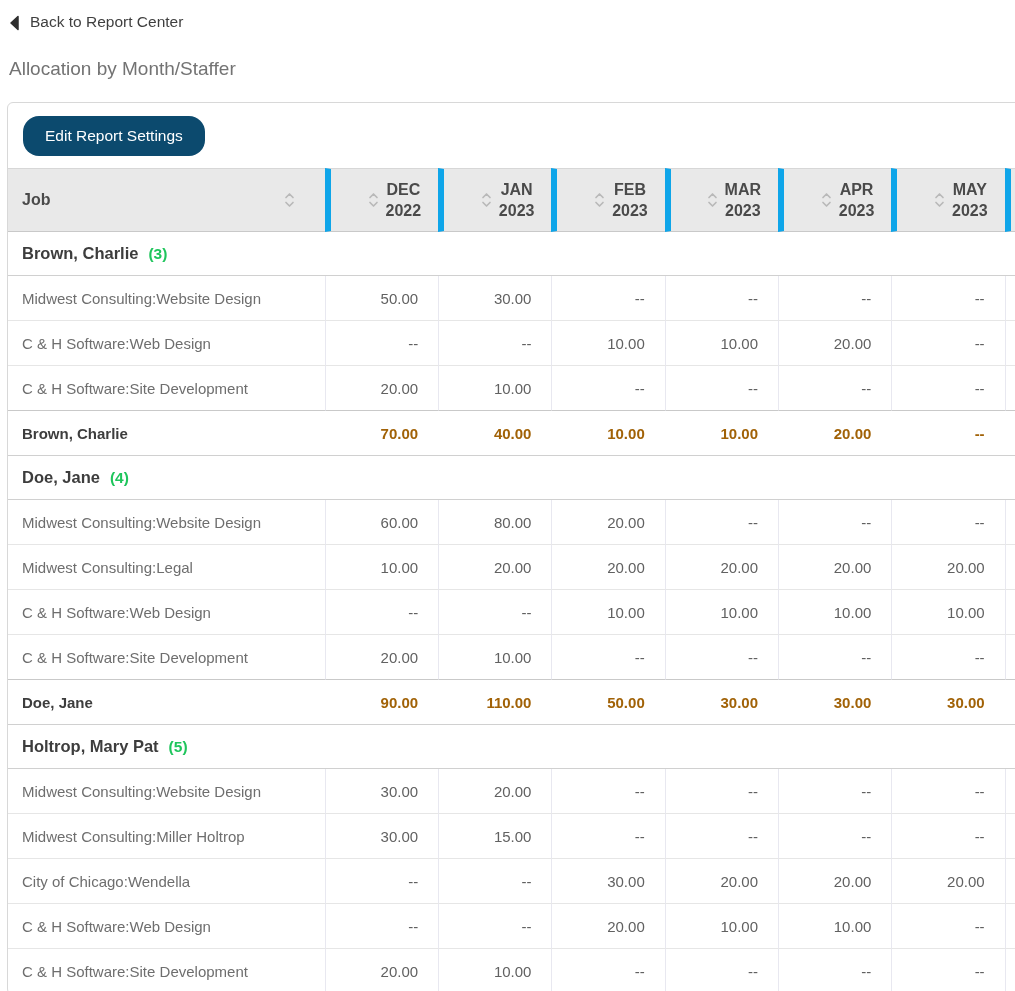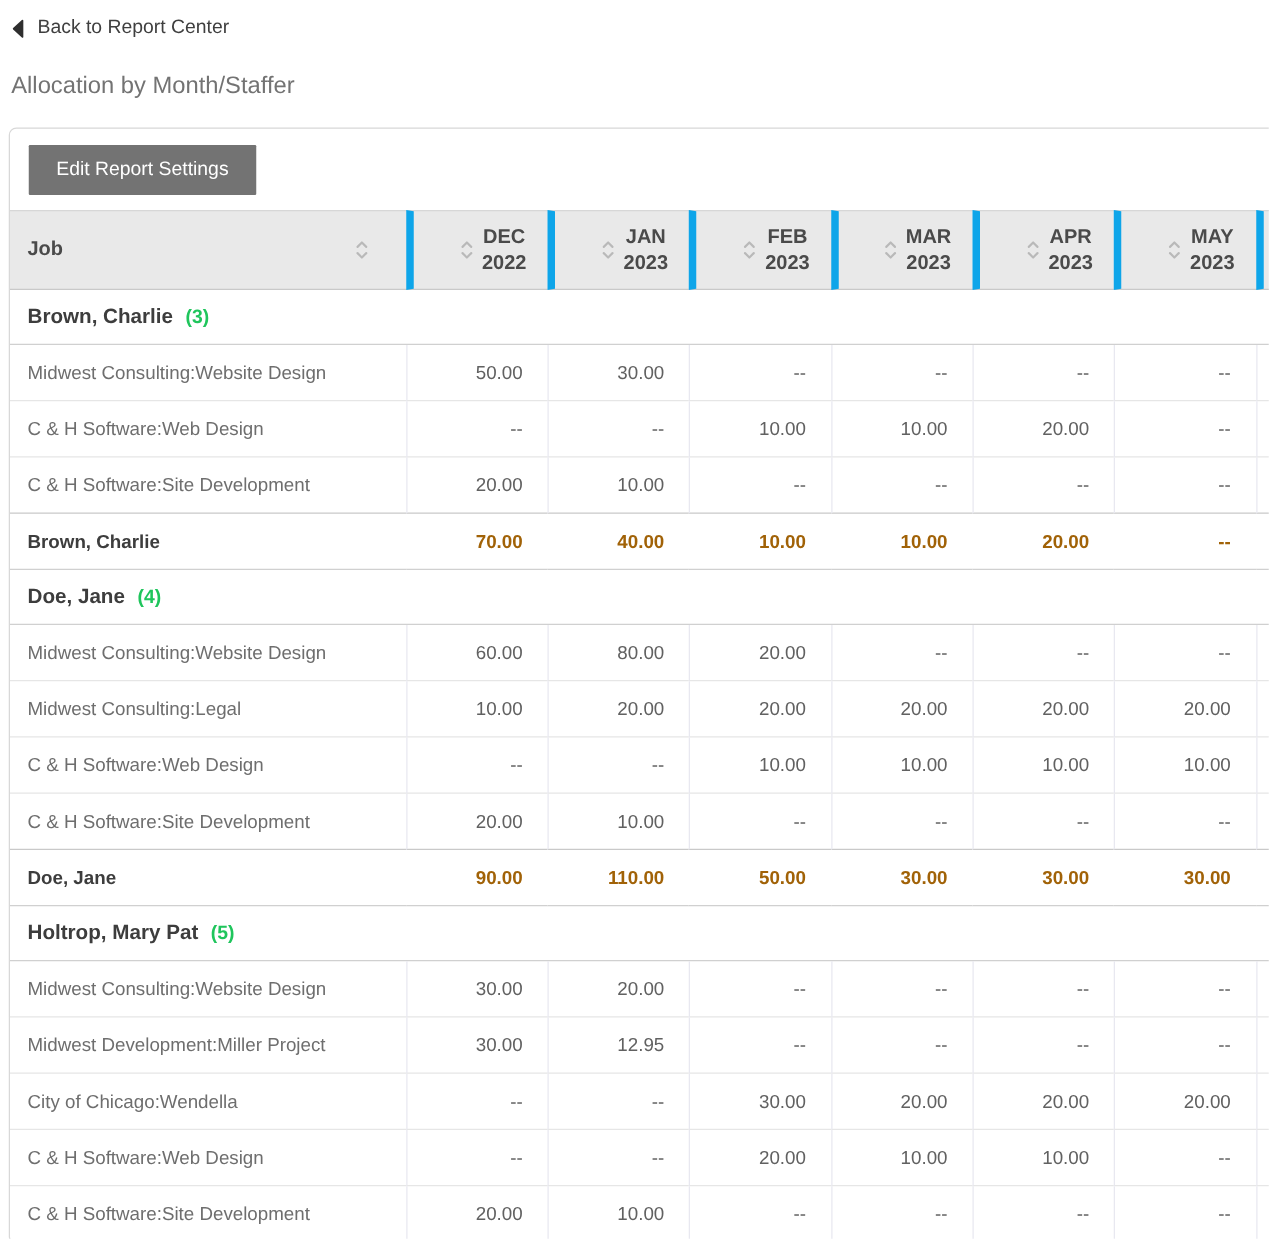--- a/index.html
+++ b/index.html
@@ -26,24 +26,24 @@
   
   .card {
     margin: 22px 0 0 7px;
     width: 1130px;
     background: #fff;
     border: 1px solid #d8d8d8;
     border-radius: 6px;
   }
   .toolbar { display: flex; align-items: center; padding: 13px 15px 12px 15px; }
   .edit-btn {
-    background: #737373; color: #ffffff;
+    background: #0c4a6e; color: #ffffff;
     font-family: "Liberation Sans", sans-serif;
     font-size: 15.5px;
-    border: none; border-radius: 1px;
+    border: none; border-radius: 16px;
     padding: 11px 22px;
     cursor: pointer;
   }
   .period { margin-left: 43px; color: #5a5a5a; font-size: 15.5px; }
   
   table {
     border-collapse: separate; border-spacing: 0;
     table-layout: fixed; width: 1114px;
     font-size: 15px;
   }
@@ -308,23 +308,23 @@
           <td class="job">Midwest Consulting:Website Design</td>
           <td class="val">30.00</td>
           <td class="val">20.00</td>
           <td class="val">--</td>
           <td class="val">--</td>
           <td class="val">--</td>
           <td class="val">--</td>
           <td class="sliver-cell"></td>
         </tr>
         <tr class="data">
-          <td class="job">Midwest Development:Miller Project</td>
-          <td class="val">30.00</td>
-          <td class="val">12.95</td>
+          <td class="job">Midwest Consulting:Miller Holtrop</td>
+          <td class="val">30.00</td>
+          <td class="val">15.00</td>
           <td class="val">--</td>
           <td class="val">--</td>
           <td class="val">--</td>
           <td class="val">--</td>
           <td class="sliver-cell"></td>
         </tr>
         <tr class="data">
           <td class="job">City of Chicago:Wendella</td>
           <td class="val">--</td>
           <td class="val">--</td>

